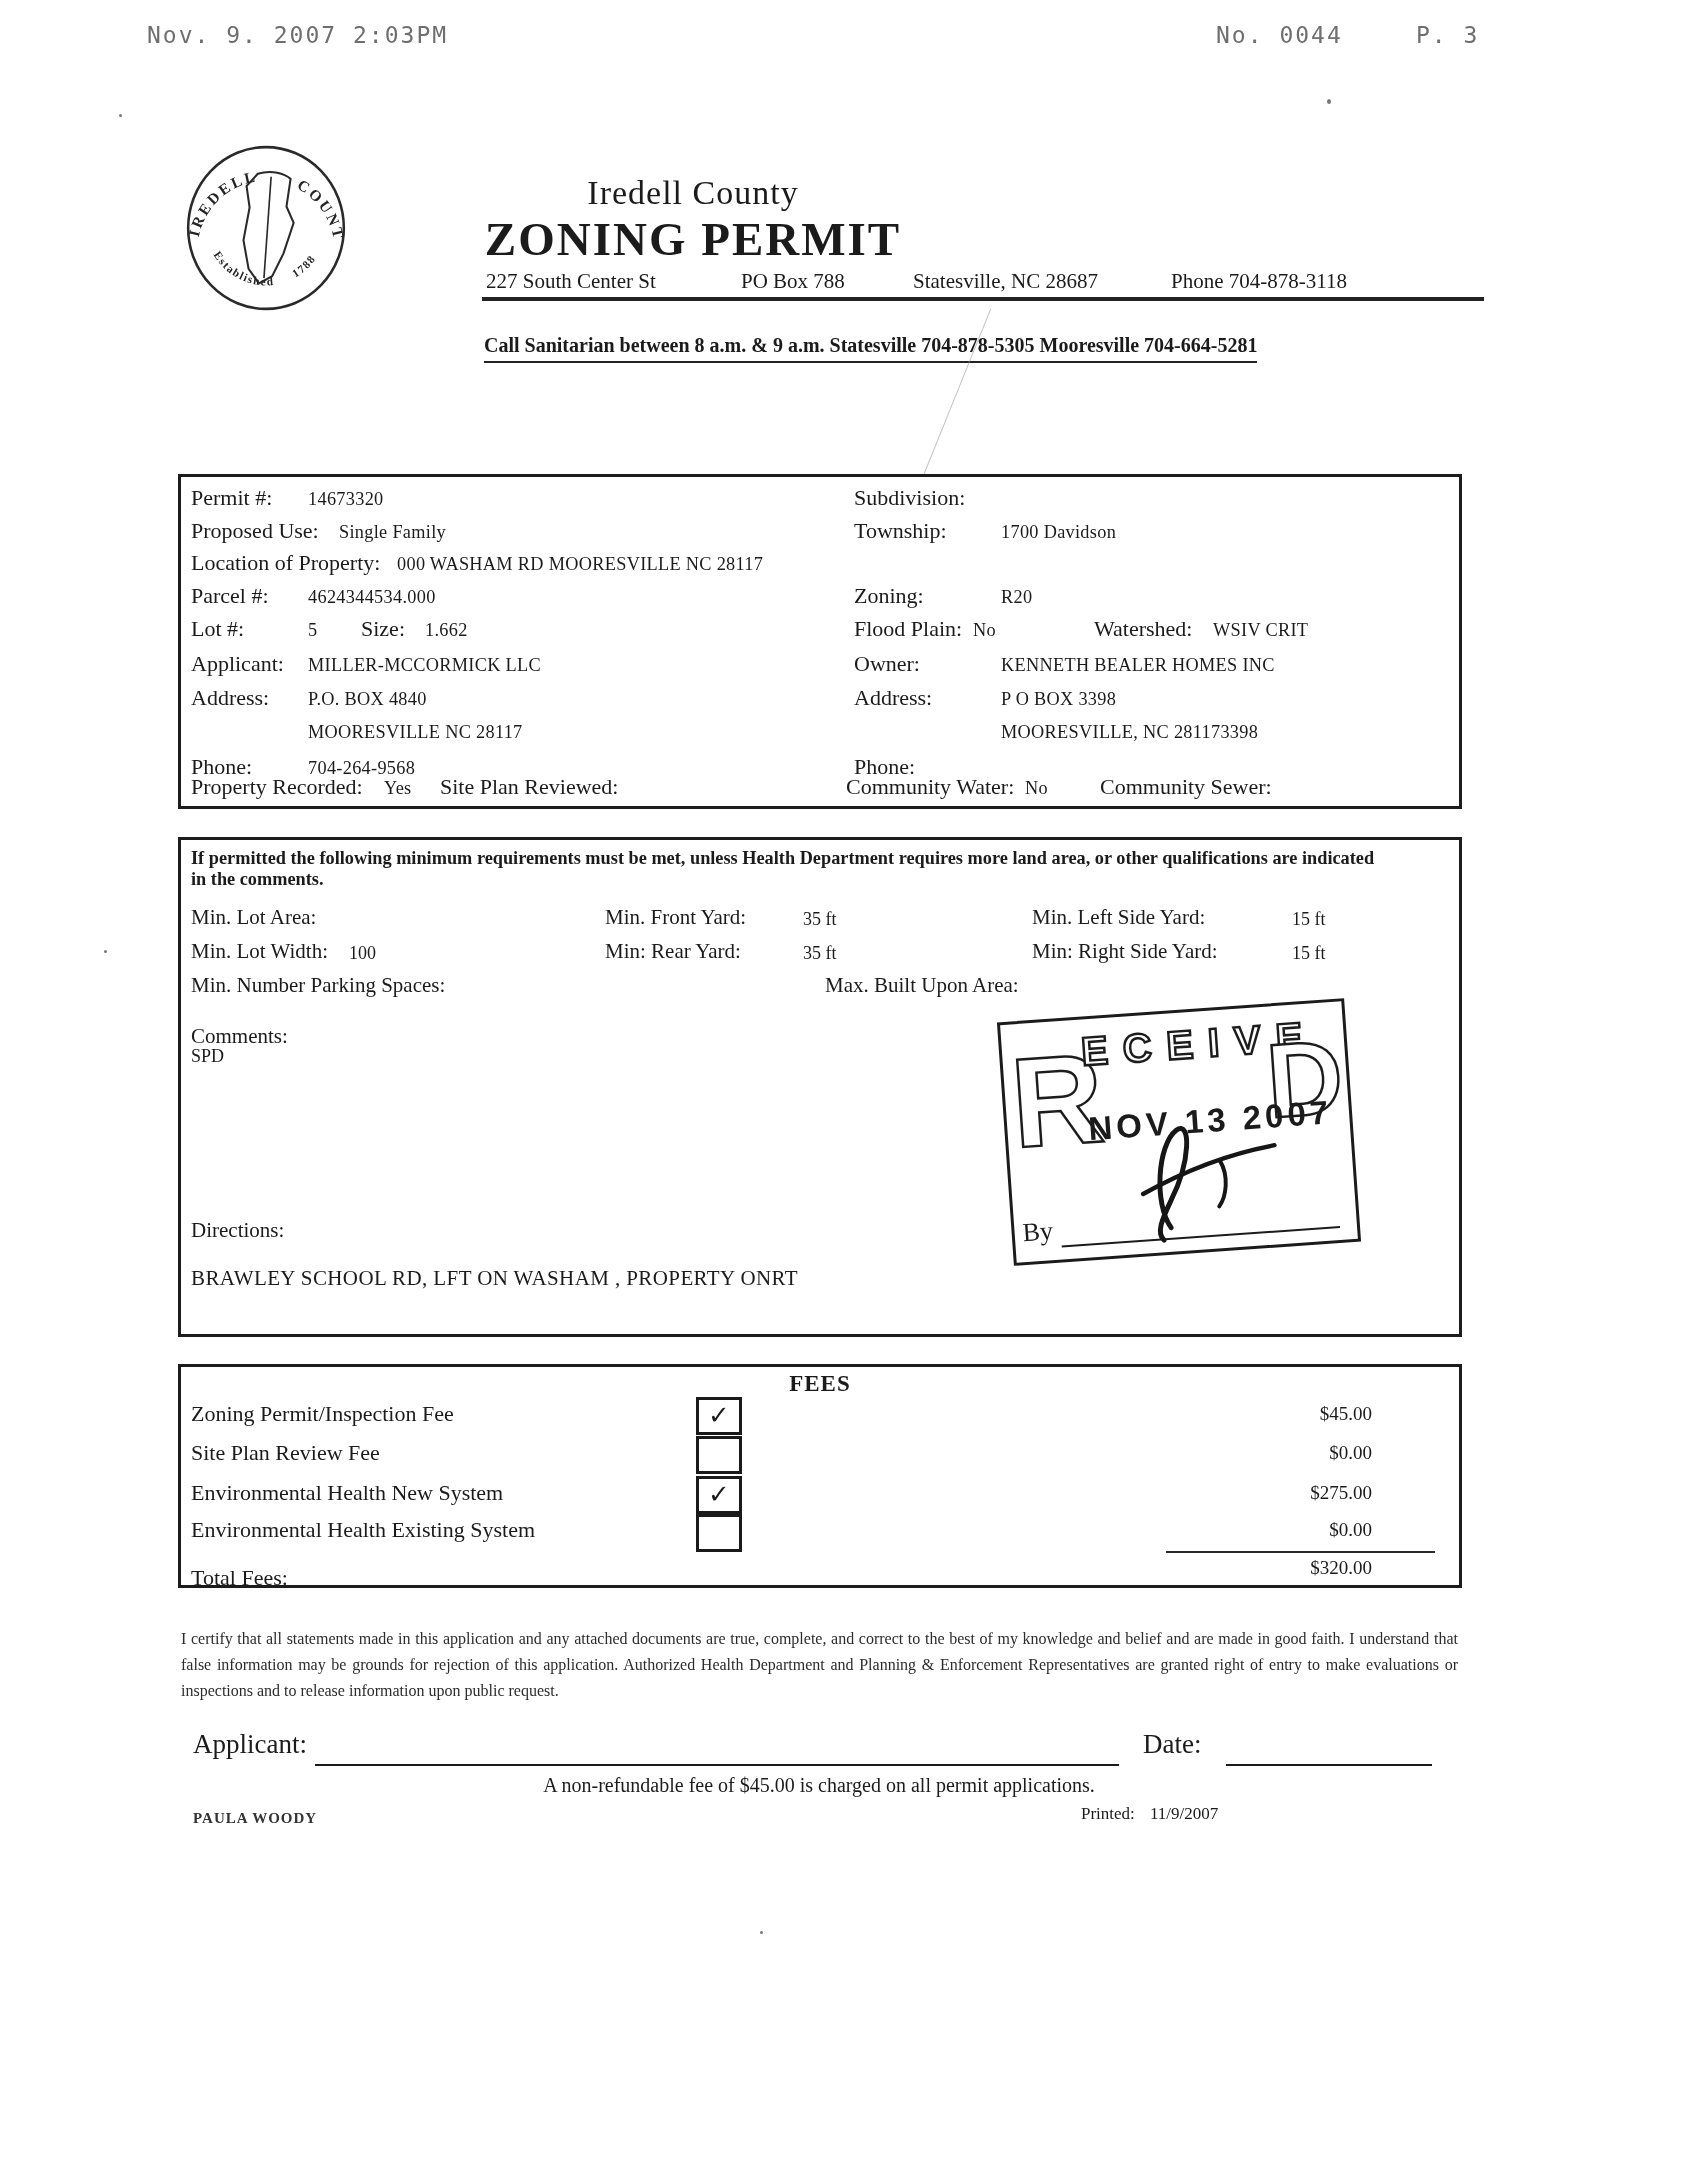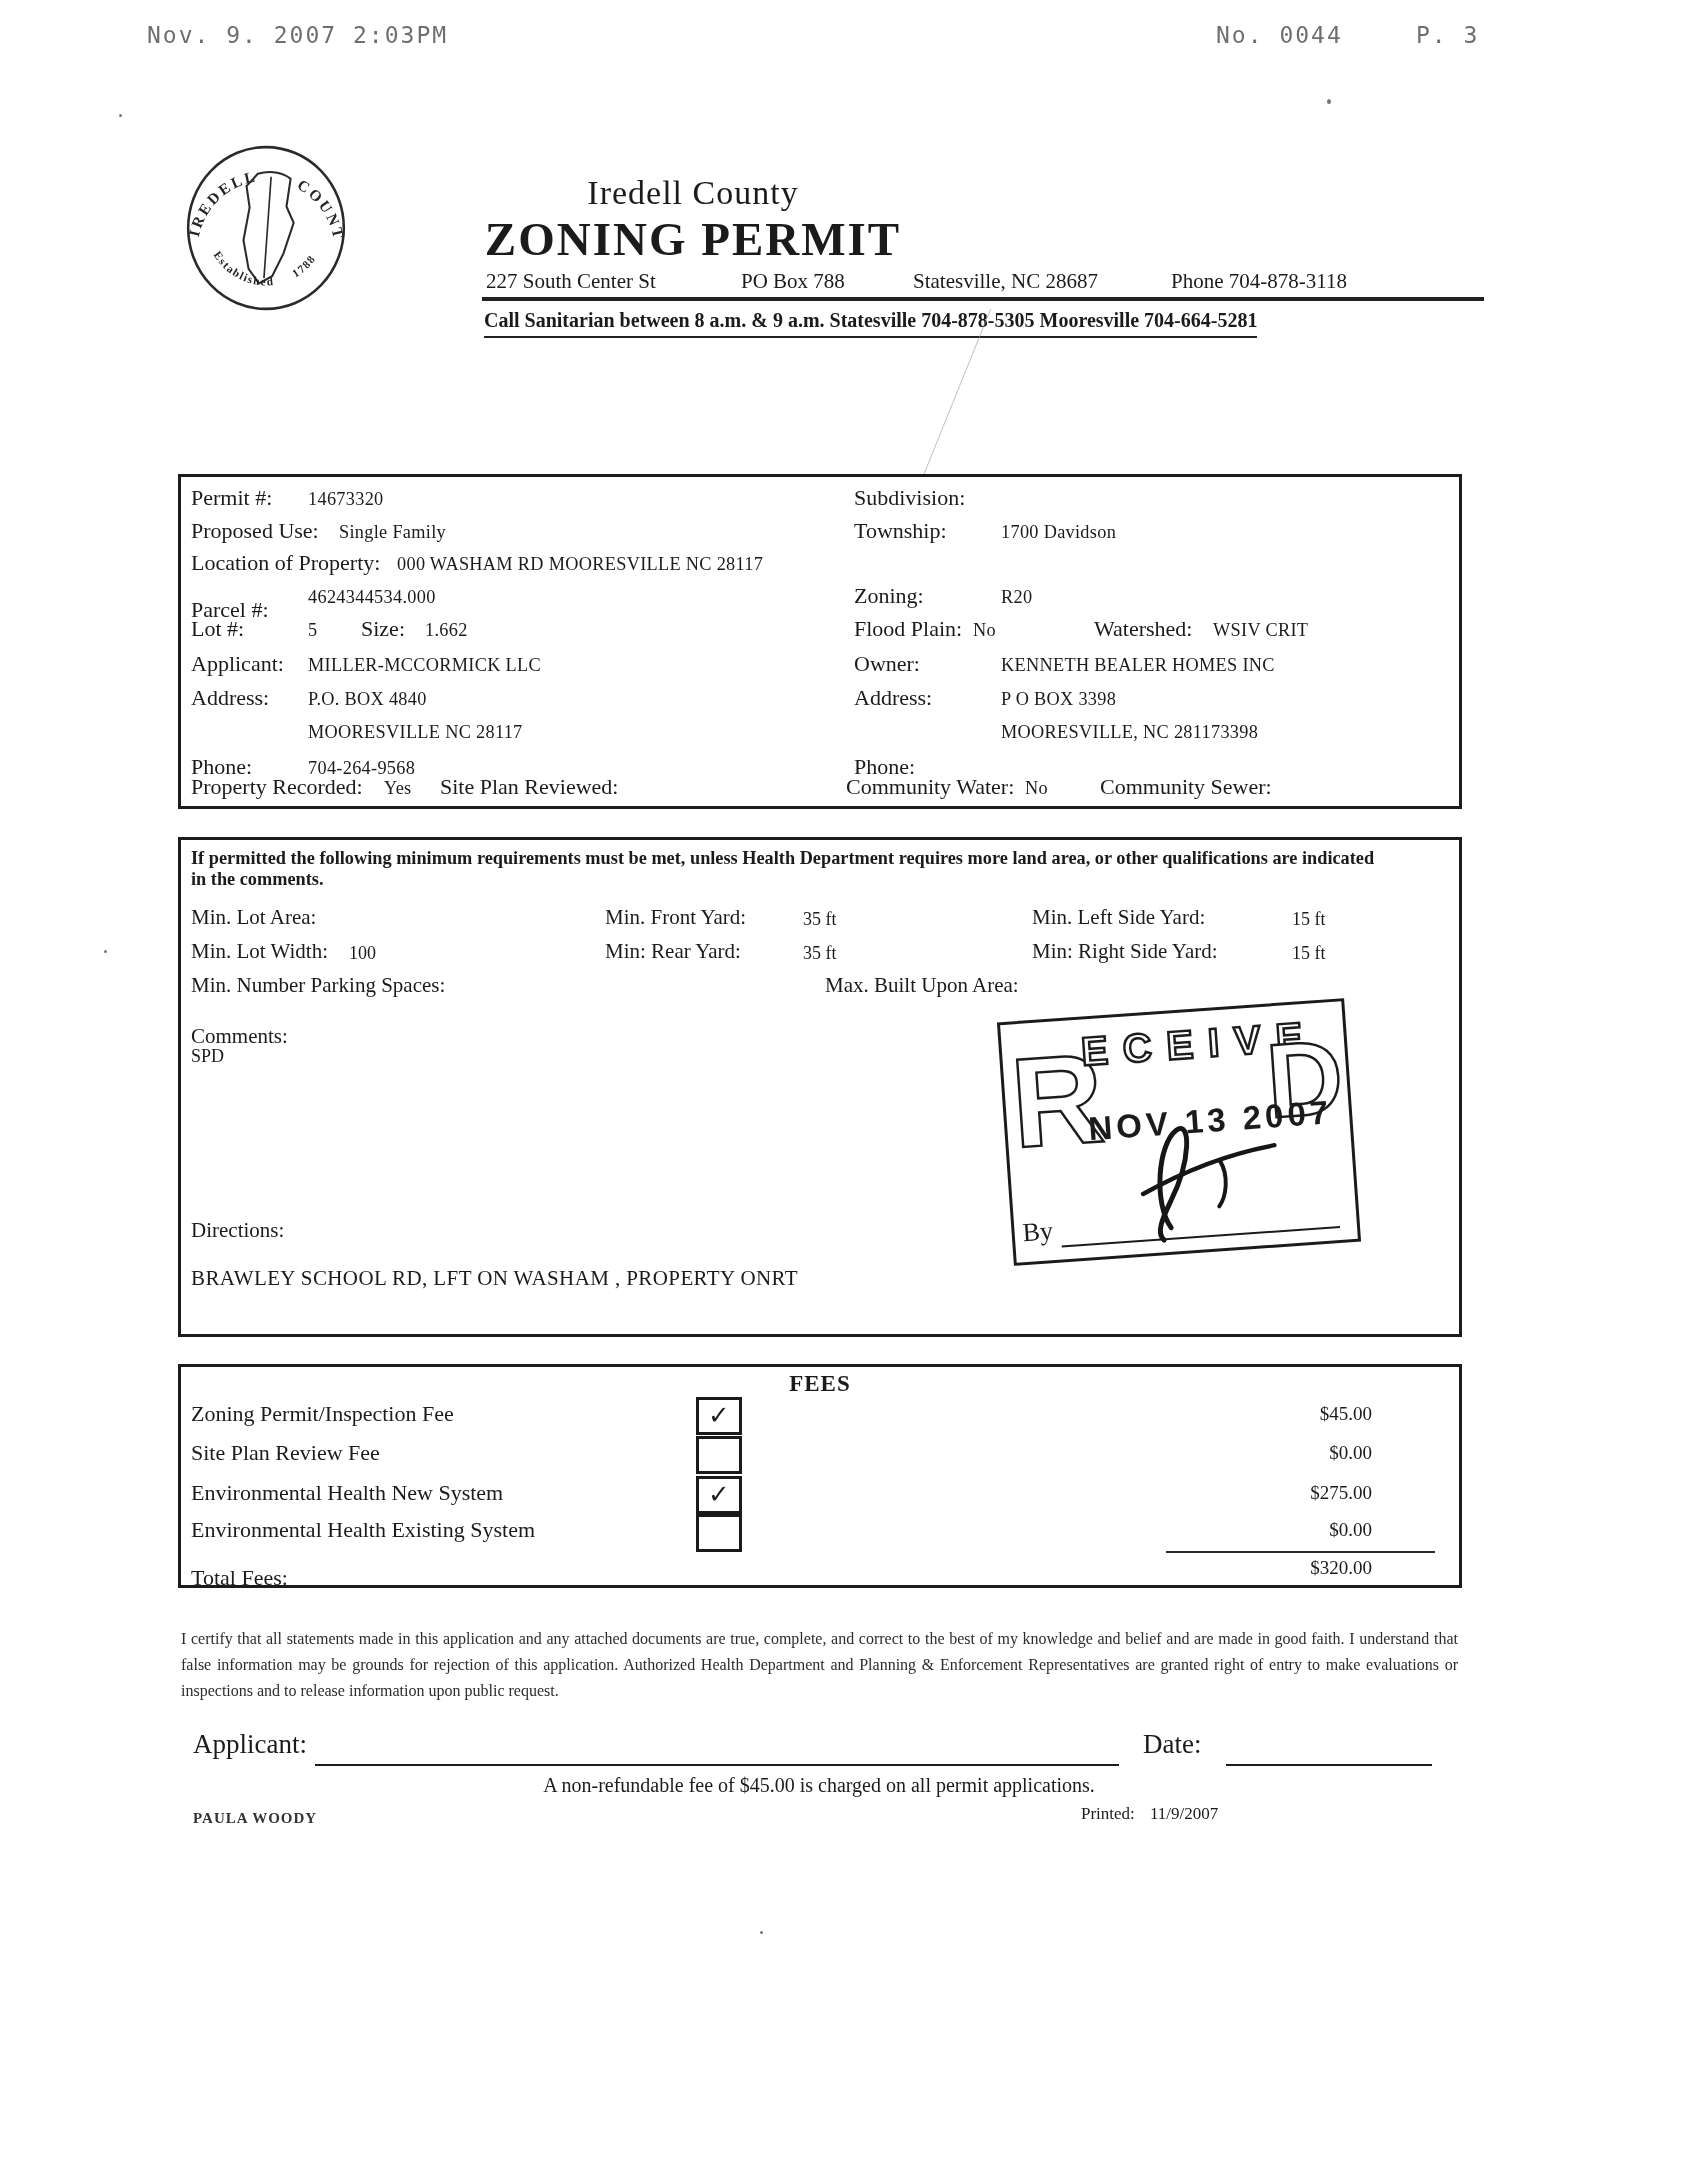--- a/index.html
+++ b/index.html
@@ -10,21 +10,21 @@
   .a{position:absolute;}
   .faxline{
     font-family:"DejaVu Sans Mono", monospace; font-size:23px; color:#555;
     letter-spacing:2px; opacity:.85;
   }
   .title-county{font-size:34px; letter-spacing:1px;}
   .title-permit{font-size:47px; font-weight:bold; letter-spacing:2px;}
   .addr{font-size:21px; white-space:nowrap;}
   .rule-thick{height:4px; background:#222;}
   .rule-thin{height:2px; background:#2a2a2a;}
-  .sanit{font-size:20px; font-weight:bold; white-space:nowrap; border-bottom:2px solid #222; padding-bottom:4px;}
+  .sanit{font-size:20px; font-weight:bold; white-space:nowrap; border-bottom:2px solid #222; padding-bottom:4px;margin-top:25px;}
   .box{position:absolute; border:3px solid #1c1c1c; background:#fff;}
   .lb{font-size:22px; white-space:nowrap;}
   .vl{font-size:18.3px; white-space:nowrap; letter-spacing:0.3px;}
   .sm{font-size:18.3px; font-weight:bold;}
   .req-lb{font-size:21px; white-space:nowrap;}
   .req-vl{font-size:18px; white-space:nowrap;}
   .fees-title{font-size:23px; font-weight:bold; letter-spacing:1px; width:100%; text-align:center;}
   .fee-lb{font-size:22px; white-space:nowrap;}
   .fee-amt{font-size:19px; text-align:right; width:158px;}
   .chk{width:40px; height:32px; border:3px solid #1a1a1a; text-align:center; line-height:30px;
@@ -96,21 +96,21 @@
     <span class="a vl" style="left:820px; top:12px;"></span>
 
     <span class="a lb" style="left:10px; top:41px;">Proposed Use:</span>
     <span class="a vl" style="left:158px; top:45px;">Single Family</span>
     <span class="a lb" style="left:673px; top:41px;">Township:</span>
     <span class="a vl" style="left:820px; top:45px;">1700 Davidson</span>
 
     <span class="a lb" style="left:10px; top:73px;">Location of Property:</span>
     <span class="a vl" style="left:216px; top:77px;">000 WASHAM RD MOORESVILLE NC 28117</span>
 
-    <span class="a lb" style="left:10px; top:106px;margin-top:14px;">Parcel #:</span>
+    <span class="a lb" style="left:10px; top:106px;">Parcel #:</span>
     <span class="a vl" style="left:127px; top:110px;">4624344534.000</span>
     <span class="a lb" style="left:673px; top:106px;">Zoning:</span>
     <span class="a vl" style="left:820px; top:110px;">R20</span>
 
     <span class="a lb" style="left:10px; top:139px;">Lot #:</span>
     <span class="a vl" style="left:127px; top:143px;">5</span>
     <span class="a lb" style="left:180px; top:139px;">Size:</span>
     <span class="a vl" style="left:244px; top:143px;">1.662</span>
     <span class="a lb" style="left:673px; top:139px;">Flood Plain:</span>
     <span class="a vl" style="left:792px; top:143px;">No</span>

